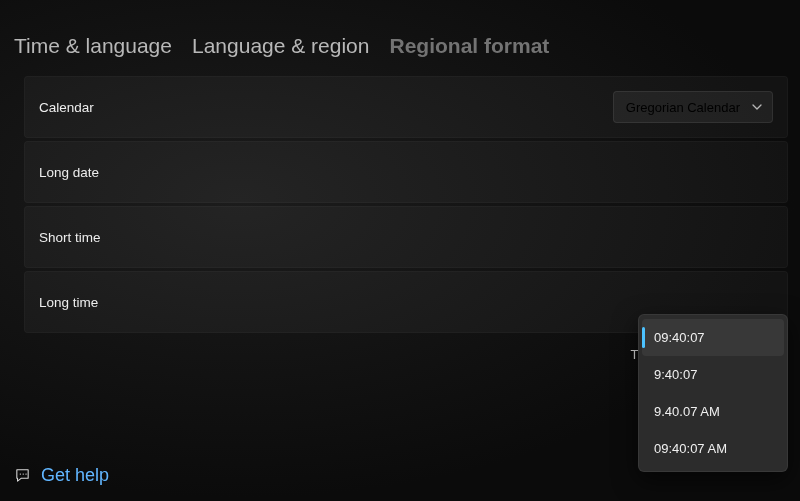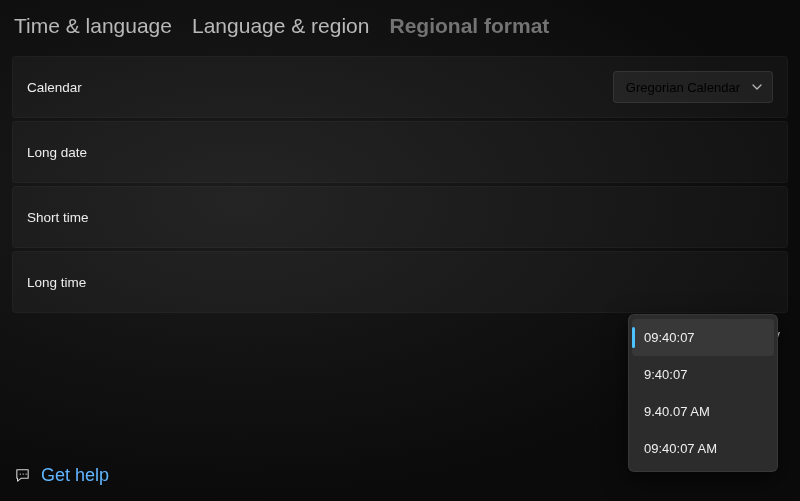--- a/index.html
+++ b/index.html
@@ -8,25 +8,26 @@
       background: radial-gradient(ellipse at 30% 40%, #1c1c1c 0%, #0b0b0b 70%);
       font-family: "Segoe UI", Arial, sans-serif;
       color: #ffffff;
       overflow: hidden;
       position: relative;
     }
     .breadcrumb {
       display: flex; align-items: center; gap: 10px;
       padding: 14px 0 18px 14px;
       font-size: 21px;
+      margin-top: 20px;
     }
     .breadcrumb .crumb { color: #b8b8b8; font-weight: 400; }
     .breadcrumb .crumb.active { color: #737373; font-weight: 600; }
     .breadcrumb .sep { color: #9a9a9a; font-size: 13px; }
-    .settings-list { display: flex; flex-direction: column; gap: 3px; padding: 0 12px 0 12px; }
+    .settings-list { display: flex; flex-direction: column; gap: 3px; padding: 0 12px 0 24px; }
     .row {
       display: flex; align-items: center; justify-content: space-between;
       background: rgba(255,255,255,0.035);
       border: 1px solid rgba(255,255,255,0.03);
       border-radius: 4px;
       padding: 0 14px;
       height: 62px;
     }
     .row-label { font-size: 13.5px; color: #ededed; font-weight: 400; }
     .select {
@@ -53,21 +54,21 @@
     .help {
       position: absolute;
       left: 14px; bottom: 15px;
       display: flex; align-items: center; gap: 10px;
       font-size: 18px;
     }
     .help .link-text { color: #61b6ff; }
     .help .bubble svg { width: 17px; height: 17px; display: block; }
     .dropdown {
       position: absolute;
-      right: 22px;
+      right: 12px;
       top: 314px;
       width: 150px;
       background: #2c2c2c;
       border: 1px solid rgba(255,255,255,0.06);
       border-radius: 6px;
       box-shadow: 0 8px 24px rgba(0,0,0,0.6);
       padding: 4px 3px;
       display: flex; flex-direction: column;
     }
     .dropdown-item {

